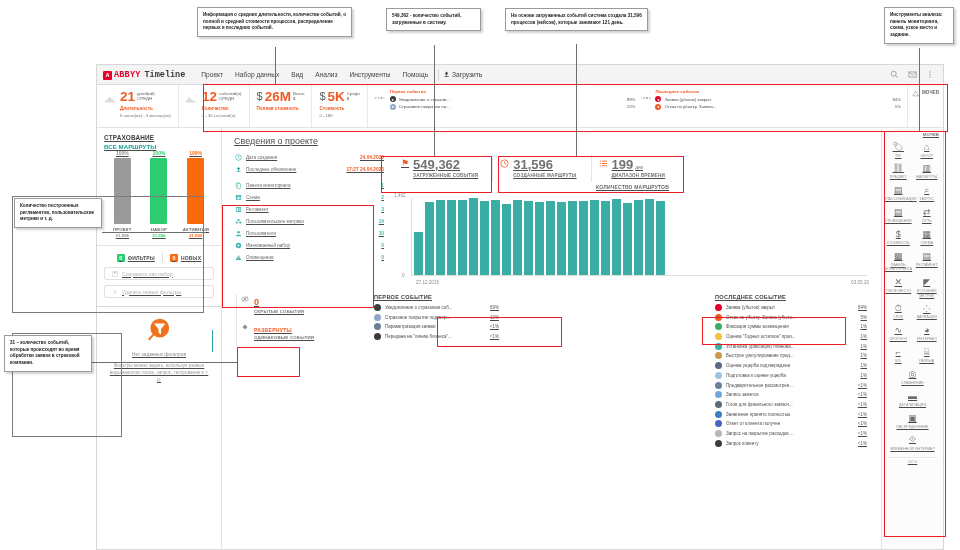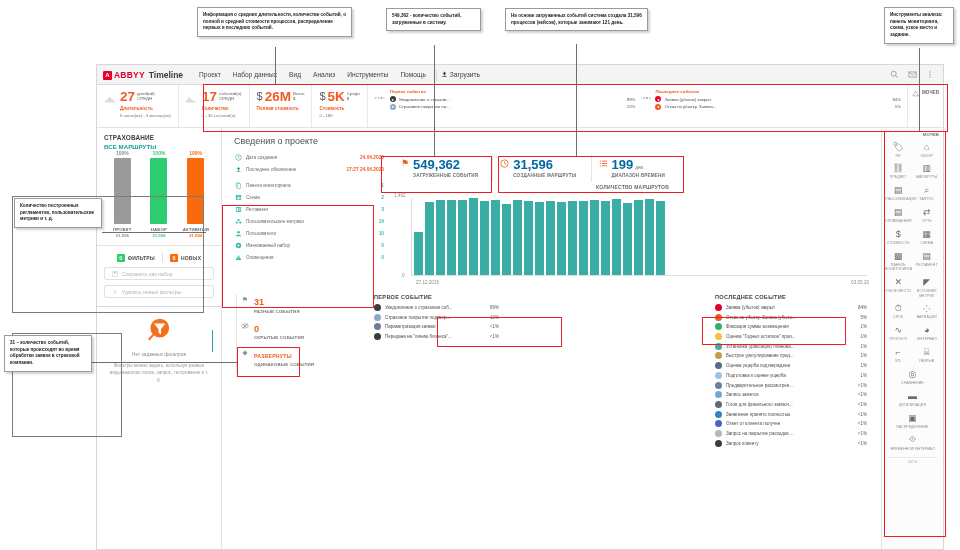--- a/index.html
+++ b/index.html
@@ -54,21 +54,21 @@
     border:1px solid #d7d7d7;
     overflow:hidden;
   }
 
   
   .menubar {
     height:20px; background:#f4f4f4; border-bottom:1px solid #dcdcdc;
     display:flex; align-items:center; padding:0 6px;
     position:relative;
   }
-  .logo { display:flex; align-items:flex-end; gap:2px; margin-right:10px; }
+  .logo { display:flex; align-items:flex-end; gap:2px; margin-right:10px;font-family:Liberation Mono, monospace; }
   .logo-mark {
     width:9px;height:9px;background:#e4002b;color:#fff;border-radius:1px;
     font-size:6px;display:flex;align-items:center;justify-content:center;font-weight:bold;
   }
   .logo-abbyy { color:#e4002b; font-weight:bold; font-size:8.5px; letter-spacing:.2px;}
   .logo-tl { color:#3a3a3a; font-weight:bold; font-size:8.5px; margin-left:2px;}
   .menu-item { font-size:6.6px; color:#454545; padding:0 6px; white-space:nowrap; }
   .menu-sep { width:1px; height:12px; background:#d8d8d8; margin:0 4px; }
   .upload-btn { display:flex;align-items:center;gap:2px;font-size:6.6px;color:#3b3b3b; }
   .menu-right { margin-left:auto; display:flex; align-items:center; gap:9px; padding-right:3px;}
@@ -100,21 +100,21 @@
   .ev-row { display:flex; align-items:center; gap:3px; margin-bottom:1.5px; }
   .ev-ico { width:6px;height:6px;border-radius:50%;flex:none;
             display:flex;align-items:center;justify-content:center;font-size:4px;color:#fff;}
   .ev-name { font-size:4.3px; color:#4a4a4a; white-space:nowrap; overflow:hidden;
              text-overflow:ellipsis; flex:1;}
   .ev-pct { font-size:4.3px; color:#5b5b5b; width:13px; text-align:right; }
   .kpi-more { display:flex; align-items:flex-start; gap:3px; padding:5px 4px 0 4px; }
   .kpi-more-label { font-size:4.6px; color:#6d6d6d; font-weight:bold;}
 
   
-  .content { display:flex; height:calc(486px - 20px - 43px); }
+  .content { display:flex; height:calc(486px - 20px - 43px);text-decoration:underline; }
 
   
   .left {
     width:125px; flex:none; border-right:1px solid #e3e3e3;
     padding:6px 7px 0 7px; position:relative;
   }
   .proj-name { font-size:6.4px; font-weight:bold; color:#3d3d3d; letter-spacing:.2px;}
   .proj-sub { font-size:6.2px; font-weight:bold; color:#17a398; margin-top:2px;}
   .bars { display:flex; justify-content:space-around; align-items:flex-end; margin-top:12px; height:76px;}
   .barcol { width:26px; text-align:center; }
@@ -146,21 +146,21 @@
   .dl-row { display:flex; align-items:center; gap:4px; margin-bottom:4px;}
   .dl-ico { width:8px;height:8px;flex:none;display:flex;align-items:center;justify-content:center;
             color:#1f9e9a;font-size:6px;}
   .dl-lbl { font-size:4.6px; color:#6c6c6c; flex:1;}
   .dl-val { font-size:4.8px; color:#f15a22; font-weight:bold;}
 
   .bigstats { display:flex; align-items:stretch; gap:0; margin-top:1px;}
   .bstat { display:flex; align-items:flex-start; gap:4px; padding:4px 14px 4px 7px; }
   .bstat + .bstat { border-left:1px solid #e6e6e6;}
   .bstat-ico { color:#f15a22; font-size:9px; line-height:1; padding-top:1px;}
-  .bstat-num { font-size:13px; font-weight:bold; color:#0369a1; line-height:1;}
+  .bstat-num { font-size:13px; font-weight:bold; color:#737373; line-height:1;}
   .bstat-lbl { font-size:4.6px; color:#6f6f6f; font-weight:bold; margin-top:2px; letter-spacing:.2px;}
   .bstat-u { font-size:4.6px; color:#6f6f6f; margin-left:2px;}
 
   .chart-title { font-size:5px; font-weight:bold; color:#6a6a6a; letter-spacing:.2px;
                  text-align:center; margin-top:2px;}
   .chart-box { position:relative; height:92px; margin-top:4px; }
   .ymax { position:absolute; left:0; top:-1px; font-size:4.6px; color:#8a8a8a;}
   .ymin { position:absolute; left:8px; bottom:8px; font-size:4.6px; color:#8a8a8a;}
   .plot { position:absolute; left:17px; right:4px; top:4px; bottom:10px;
           border-left:1px solid #dedede; border-bottom:1px solid #dedede;}
@@ -255,41 +255,41 @@
         <svg width="11" height="7" viewBox="0 0 22 14">
           <rect x="1" y="9" width="2" height="4" fill="#b8b8b8"></rect>
             <rect x="5" y="5" width="2" height="8" fill="#b8b8b8"></rect>
           <rect x="9" y="2" width="2" height="11" fill="#b8b8b8"></rect>
             <rect x="13" y="6" width="2" height="7" fill="#b8b8b8"></rect>
           <rect x="17" y="10" width="2" height="3" fill="#b8b8b8"></rect>
         </svg>
       </div>
       <div class="kpi-body">
         <div class="kpi-top">
-          <span class="kpi-num">27</span>
+          <span class="kpi-num">21</span>
           <span class="kpi-unit"><span>дней(ий)</span><br><span>СРЕДН</span></span>
         </div>
         <div class="kpi-label">Длительность</div>
         <div class="kpi-sub">6 часов(ов) - 3 месяца(ев)</div>
       </div>
     </div>
 
     <div class="kpi">
       <div class="kpi-spark">
         <svg width="11" height="7" viewBox="0 0 22 14">
           <rect x="1" y="8" width="2" height="5" fill="#b8b8b8"></rect>
             <rect x="5" y="3" width="2" height="10" fill="#b8b8b8"></rect>
           <rect x="9" y="6" width="2" height="7" fill="#b8b8b8"></rect>
             <rect x="13" y="9" width="2" height="4" fill="#b8b8b8"></rect>
           <rect x="17" y="11" width="2" height="2" fill="#b8b8b8"></rect>
         </svg>
       </div>
       <div class="kpi-body">
         <div class="kpi-top">
-          <span class="kpi-num">17</span>
+          <span class="kpi-num">12</span>
           <span class="kpi-unit"><span>событий(я)</span><br><span>СРЕДН</span></span>
         </div>
         <div class="kpi-label">Количество</div>
         <div class="kpi-sub">3 - 30 событий(я)</div>
       </div>
     </div>
 
     <div class="kpi">
       <div class="kpi-body">
         <div class="kpi-top">
@@ -618,27 +618,20 @@
             <div class="xlab" style="left:22px">27.12.2015</div>
             <div class="xlab" style="right:2px">03.05.20</div>
           </div>
         </div>
       </div>
 
 
       <div class="stats-row">
         <div class="ev-stats">
           <div class="es-row">
-            <span class="es-ico">⚑</span>
-            <span>
-              <span class="es-num">31</span>
-              <div class="es-lbl">РАЗНЫЕ СОБЫТИЯ</div>
-            </span>
-          </div>
-          <div class="es-row">
             <span class="es-ico">
               <svg width="8" height="6" viewBox="0 0 16 12">
                   <ellipse cx="8" cy="6" rx="6.6" ry="4" fill="none" stroke="#8e8e8e" stroke-width="1.2"></ellipse>
                   <circle cx="8" cy="6" r="1.8" fill="#8e8e8e"></circle>
                   <line x1="2" y1="11" x2="14" y2="1" stroke="#8e8e8e" stroke-width="1.2"></line>
                 </svg>
             </span>
             <span>
               <span class="es-num">0</span>
               <div class="es-lbl">СКРЫТЫЕ СОБЫТИЯ</div>

